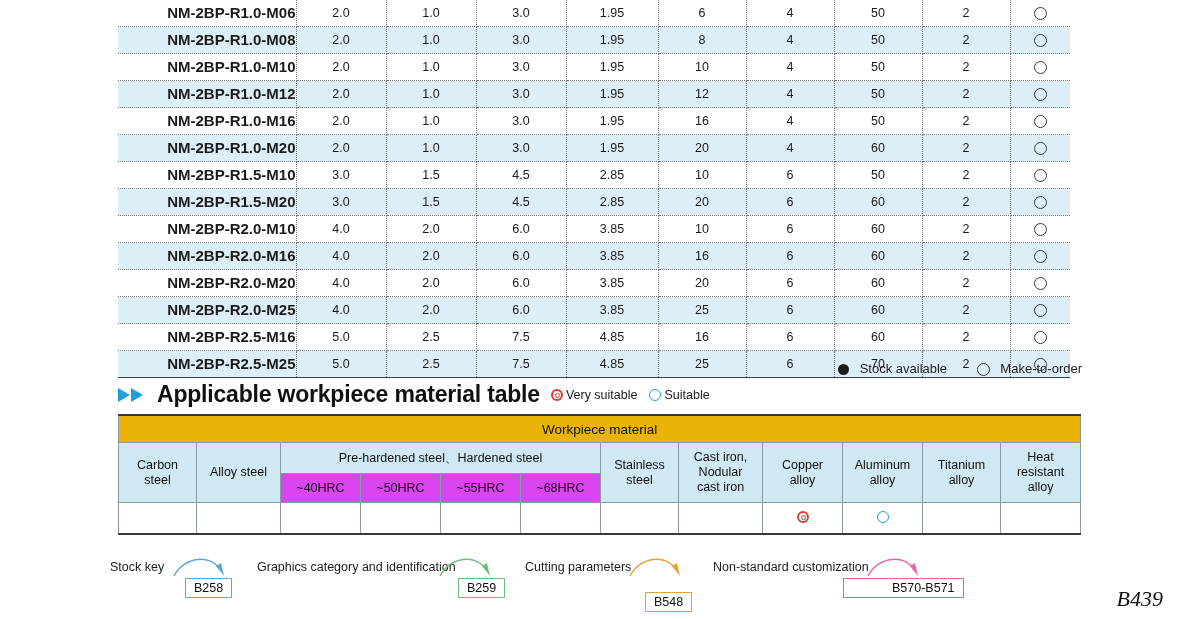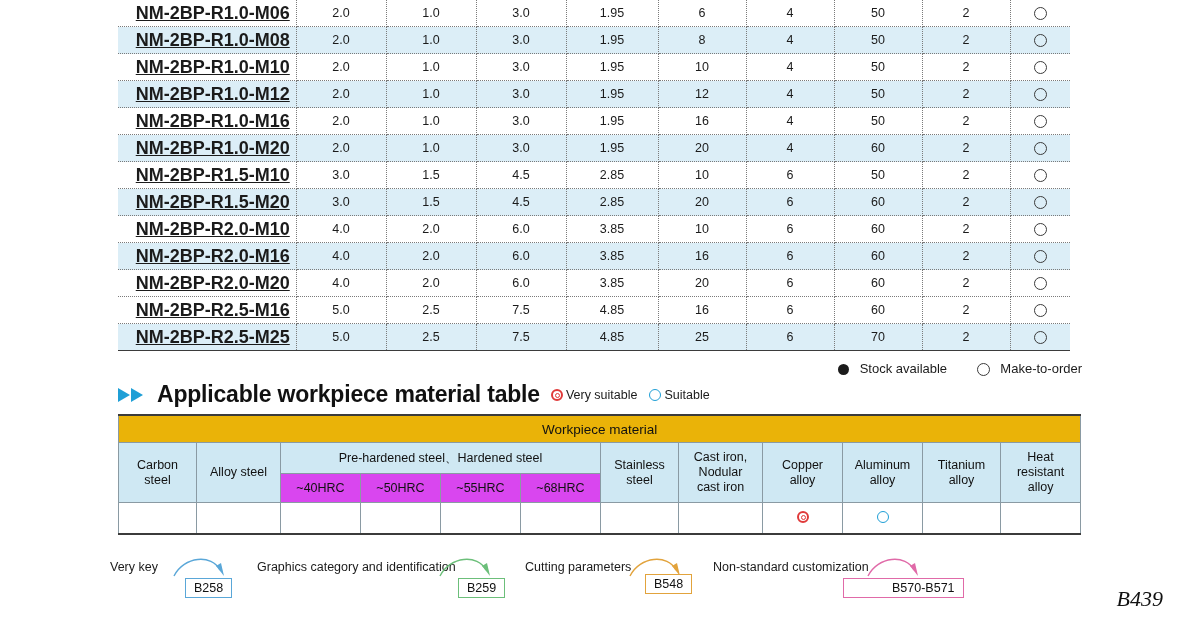--- a/index.html
+++ b/index.html
@@ -13,21 +13,21 @@
   
   .spec-wrap{position:absolute;left:118px;top:0px;width:952px;}
   table.spec{border-collapse:collapse;width:952px;table-layout:fixed;}
   table.spec td{
     height:26px;line-height:26px;text-align:center;font-size:12.5px;
     border-right:1px dotted #7a7a7a;border-bottom:1px dotted #7a7a7a;
     padding:0;
   }
   table.spec tr td:last-child{border-right:none;}
   table.spec tr:last-child td{border-bottom:1px solid #3b3b3b;}
-  table.spec td.code{font-weight:bold;text-align:center;padding-left:12px;font-size:18px;text-decoration:underline;}
+  table.spec td.code{font-weight:bold;text-align:right;padding-left:12px;font-size:15px;}
   table.spec tr.alt td{background:#dceef7;}
   table.spec tr.white td{background:#ffffff;}
   .circ{display:inline-block;width:11px;height:11px;border:1.4px solid #3b3b3b;border-radius:50%;vertical-align:middle;}
   .dot{display:inline-block;width:11px;height:11px;background:#1b1b1b;border-radius:50%;vertical-align:middle;}
 
   
   .legend{
     position:absolute;left:12px;top:361px;width:1070px;text-align:right;
     font-size:13px;color:#1b1b1b;
   }
@@ -212,20 +212,32 @@
             <td>2</td>
             <td><span class="circ"></span></td>
           </tr>
           <tr class="white">
             <td class="code">NM-2BP-R2.0-M20</td>
             <td>4.0</td>
             <td>2.0</td>
             <td>6.0</td>
             <td>3.85</td>
             <td>20</td>
+            <td>6</td>
+            <td>60</td>
+            <td>2</td>
+            <td><span class="circ"></span></td>
+          </tr>
+          <tr class="alt">
+            <td class="code">NM-2BP-R2.0-M25</td>
+            <td>4.0</td>
+            <td>2.0</td>
+            <td>6.0</td>
+            <td>3.85</td>
+            <td>25</td>
             <td>6</td>
             <td>60</td>
             <td>2</td>
             <td><span class="circ"></span></td>
           </tr>
           <tr class="white">
             <td class="code">NM-2BP-R2.5-M16</td>
             <td>5.0</td>
             <td>2.5</td>
             <td>7.5</td>
@@ -351,40 +363,40 @@
             <td><span class="ring-red"></span></td>
             <td><span class="ring-blue"></span></td>
             <td>&nbsp;</td>
             <td>&nbsp;</td>
           </tr>
       </tbody>
     </table>
   </div>
 
   <div class="foot">
-    <span class="lbl" style="left:0px;top:8px;">Very key</span>
+    <span class="lbl" style="left:0px;top:8px;">Stock key</span>
     <svg style="position:absolute;left:62px;top:2px;" width="60" height="30">
       <path d="M2,22 C12,2 40,0 48,16" stroke="#5aa7d8" fill="none" stroke-width="1.4"></path>
       <polygon points="44,12 52,22 49,9" fill="#5aa7d8"></polygon>
     </svg>
     <span class="pill blue" style="left:75px;top:26px;">B258</span>
 
     <span class="lbl" style="left:147px;top:8px;">Graphics category and identification</span>
     <svg style="position:absolute;left:328px;top:2px;" width="60" height="30">
       <path d="M2,22 C12,2 40,0 48,16" stroke="#6cbf7a" fill="none" stroke-width="1.4"></path>
       <polygon points="44,12 52,22 49,9" fill="#6cbf7a"></polygon>
     </svg>
     <span class="pill green" style="left:348px;top:26px;">B259</span>
 
     <span class="lbl" style="left:415px;top:8px;">Cutting parameters</span>
     <svg style="position:absolute;left:518px;top:2px;" width="60" height="30">
       <path d="M2,22 C12,2 40,0 48,16" stroke="#e2a33c" fill="none" stroke-width="1.4"></path>
       <polygon points="44,12 52,22 49,9" fill="#e2a33c"></polygon>
     </svg>
-    <span class="pill orange" style="left:535px;top:22px;text-align:right;">B548</span>
+    <span class="pill orange" style="left:535px;top:40px;text-align:right;">B548</span>
 
     <span class="lbl" style="left:603px;top:8px;">Non-standard customization</span>
     <svg style="position:absolute;left:756px;top:2px;" width="60" height="30">
       <path d="M2,22 C12,2 40,0 48,16" stroke="#e06aa8" fill="none" stroke-width="1.4"></path>
       <polygon points="44,12 52,22 49,9" fill="#e06aa8"></polygon>
     </svg>
     <span class="pill pink" style="left:733px;top:26px;padding-left:48px;">B570-B571</span>
   </div>
 
   <div class="pageno">B439</div>

